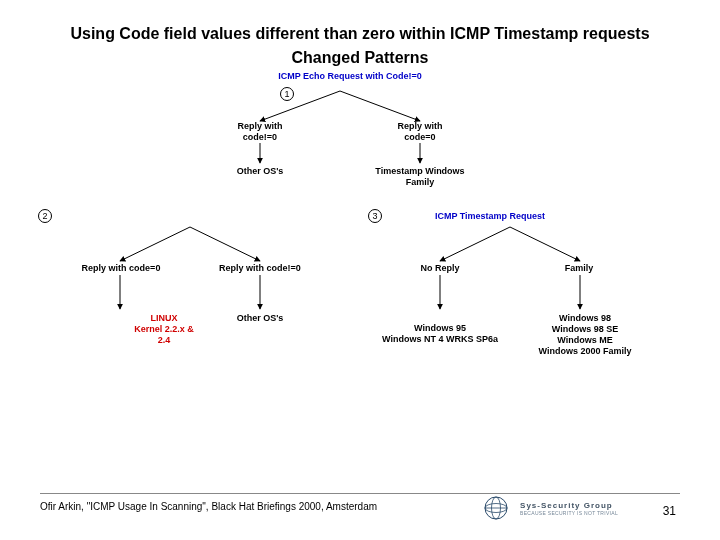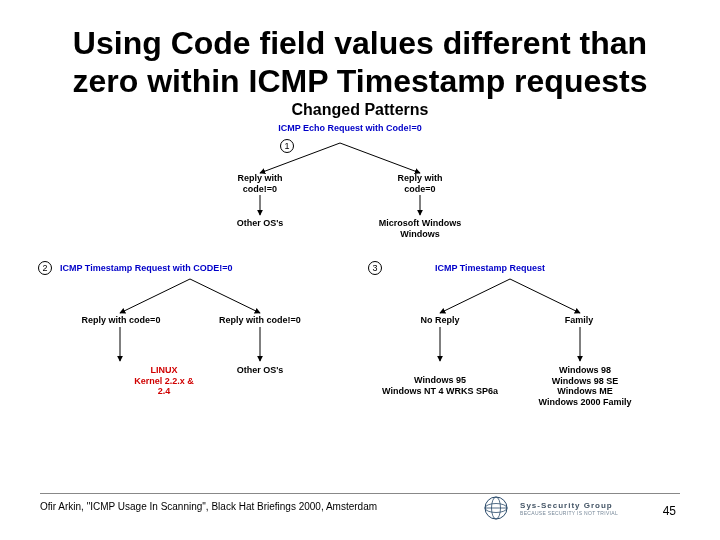--- a/index.html
+++ b/index.html
@@ -1,19 +1,19 @@
 <!DOCTYPE html>
 <html><head>
 <meta charset="utf-8">
 <style>
   * { box-sizing: border-box; margin: 0; padding: 0; }
   html, body { width: 720px; height: 540px; background: #fff; font-family: Arial, Helvetica, sans-serif; }
   .slide { position: relative; width: 720px; height: 540px; padding: 24px 40px 0 40px; }
-  .title { font-size: 32px; font-weight: bold; text-align: center; line-height: 1.2; }
-  .subtitle { font-size: 16px; font-weight: bold; text-align: center; }
+  .title { font-size: 16px; font-weight: bold; text-align: center; line-height: 1.2; }
+  .subtitle { font-size: 16px; font-weight: bold; text-align: center; margin-top: 6px; }
   .diagram-area { position: relative; width: 100%; height: 340px; margin-top: 4px; }
   .node { position: absolute; font-size: 9px; font-weight: bold; text-align: center; line-height: 1.2; }
   .blue { color: #0000c8; }
   .red { color: #d00000; }
   .circ { display:inline-block; width:14px; height:14px; border:1px solid #000; border-radius:50%; font-size:9px; line-height:13px; text-align:center; background:#fff; font-weight:normal; }
   svg.edges { position:absolute; top:0; left:0; width:100%; height:100%; }
   .footer { position:absolute; left:40px; right:40px; bottom:26px; border-top:1px solid #888; padding-top:6px; display:flex; align-items:flex-start; }
   .footer-text { font-size:10px; line-height:1.4; flex:1; }
   .page-num { font-size:12px; position:absolute; right:4px; top:10px; }
   .logo { position:absolute; right:62px; top:2px; display:flex; align-items:center; gap:12px; }
@@ -50,24 +50,23 @@
       <line x1="470" y1="156" x2="540" y2="190" stroke="#000" marker-end="url(#ah)"></line>
       <line x1="400" y1="204" x2="400" y2="238" stroke="#000" marker-end="url(#ah)"></line>
       <line x1="540" y1="204" x2="540" y2="238" stroke="#000" marker-end="url(#ah)"></line>
     </svg>
 
     <div class="node blue" style="left:210px; top:0; width:200px;">ICMP Echo Request with Code!=0</div>
     <div class="node" style="left:240px; top:16px;"><span class="circ">1</span></div>
     <div class="node" style="left:190px; top:50px; width:60px;">Reply with code!=0</div>
     <div class="node" style="left:350px; top:50px; width:60px;">Reply with code=0</div>
     <div class="node" style="left:190px; top:95px; width:60px;">Other OS's</div>
-    <div class="node" style="left:325px; top:95px; width:110px;">Microsoft Windows Windows</div>
+    <div class="node" style="left:325px; top:95px; width:110px;">Timestamp Windows Family</div>
 
     <div class="node" style="left:-2px; top:138px;"><span class="circ">2</span></div>
-    <div class="node blue" style="left:20px; top:140px; width:240px; text-align:left;">ICMP Timestamp Request with CODE!=0</div>
     <div class="node" style="left:36px; top:192px; width:90px;">Reply with code=0</div>
     <div class="node" style="left:175px; top:192px; width:90px;">Reply with code!=0</div>
     <div class="node" style="left:50px; top:242px; width:60px;margin-left:44px;">
       <span class="red">LINUX</span><br>
       <span class="red">Kernel 2.2.x &amp; 2.4</span>
     </div>
     <div class="node" style="left:190px; top:242px; width:60px;">Other OS's</div>
 
     <div class="node" style="left:328px; top:138px;"><span class="circ">3</span></div>
     <div class="node blue" style="left:350px; top:140px; width:200px; text-align:center;">ICMP Timestamp Request</div>
@@ -90,15 +89,15 @@
         <circle cx="12" cy="12" r="11" fill="none" stroke="#2a4a6a" stroke-width="1"></circle>
         <ellipse cx="12" cy="12" rx="11" ry="4.5" fill="none" stroke="#2a4a6a" stroke-width="0.8"></ellipse>
         <ellipse cx="12" cy="12" rx="4.5" ry="11" fill="none" stroke="#2a4a6a" stroke-width="0.8"></ellipse>
         <line x1="1" y1="12" x2="23" y2="12" stroke="#2a4a6a" stroke-width="0.8"></line>
       </svg>
       <div>
         <div class="logo-text">Sys-Security Group</div>
         <div class="logo-sub">BECAUSE SECURITY IS NOT TRIVIAL</div>
       </div>
     </div>
-    <div class="page-num">45</div>
+    <div class="page-num">31</div>
   </div>
 </div>
 
 </body></html>

